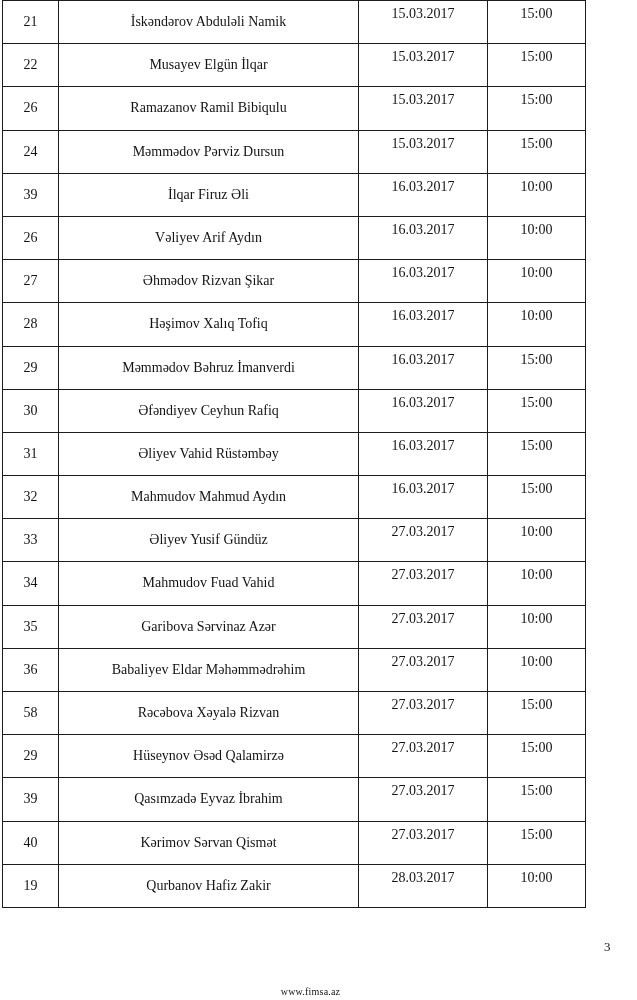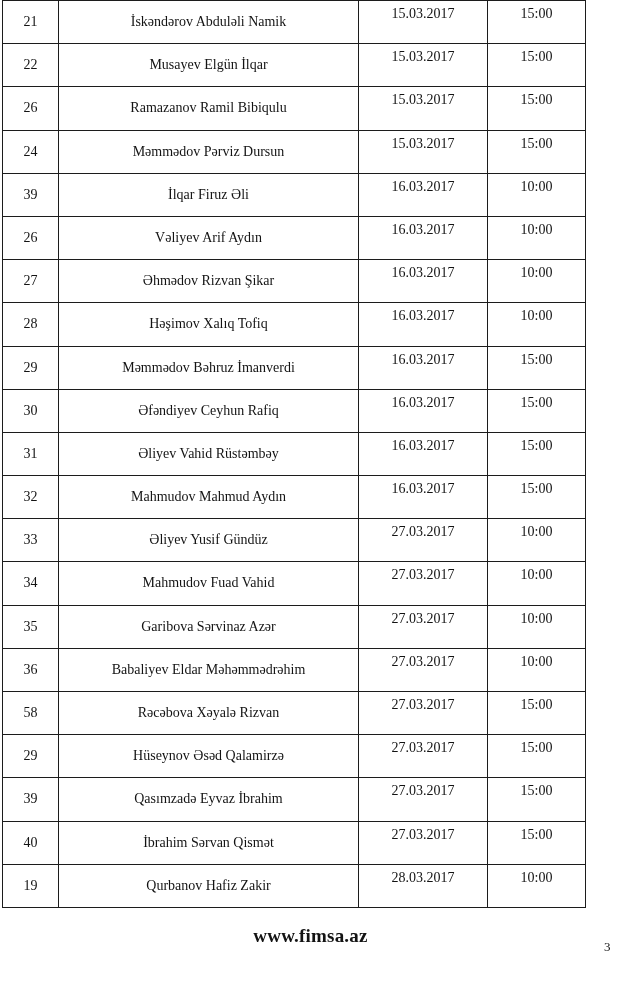--- a/index.html
+++ b/index.html
@@ -53,25 +53,25 @@
   }
   .page-number {
     position: absolute;
     left: 604px;
     top: 939px;
     font-size: 13px;
   }
   .footer {
     position: absolute;
     left: 0;
-    top: 925px;
+    top: 986px;
     width: 621px;
     text-align: center;
-    font-size: 19px;
-    font-weight: bold;
+    font-size: 10px;
+    font-weight: normal;
     letter-spacing: 0.2px;
   }
 </style>
 </head>
 <body>
 
 <div class="page">
 
   <table class="schedule">
     <colgroup>
@@ -209,21 +209,21 @@
 
   <tr>
     <td class="c-num">39</td>
     <td class="c-name">Qasımzadə Eyvaz İbrahim</td>
     <td class="c-date">27.03.2017</td>
     <td class="c-time">15:00</td>
   </tr>
 
   <tr>
     <td class="c-num">40</td>
-    <td class="c-name">İbrahim Sərvan Qismət</td>
+    <td class="c-name">Kərimov Sərvan Qismət</td>
     <td class="c-date">27.03.2017</td>
     <td class="c-time">15:00</td>
   </tr>
 
   <tr>
     <td class="c-num">19</td>
     <td class="c-name">Qurbanov Hafiz Zakir</td>
     <td class="c-date">28.03.2017</td>
     <td class="c-time">10:00</td>
   </tr>

